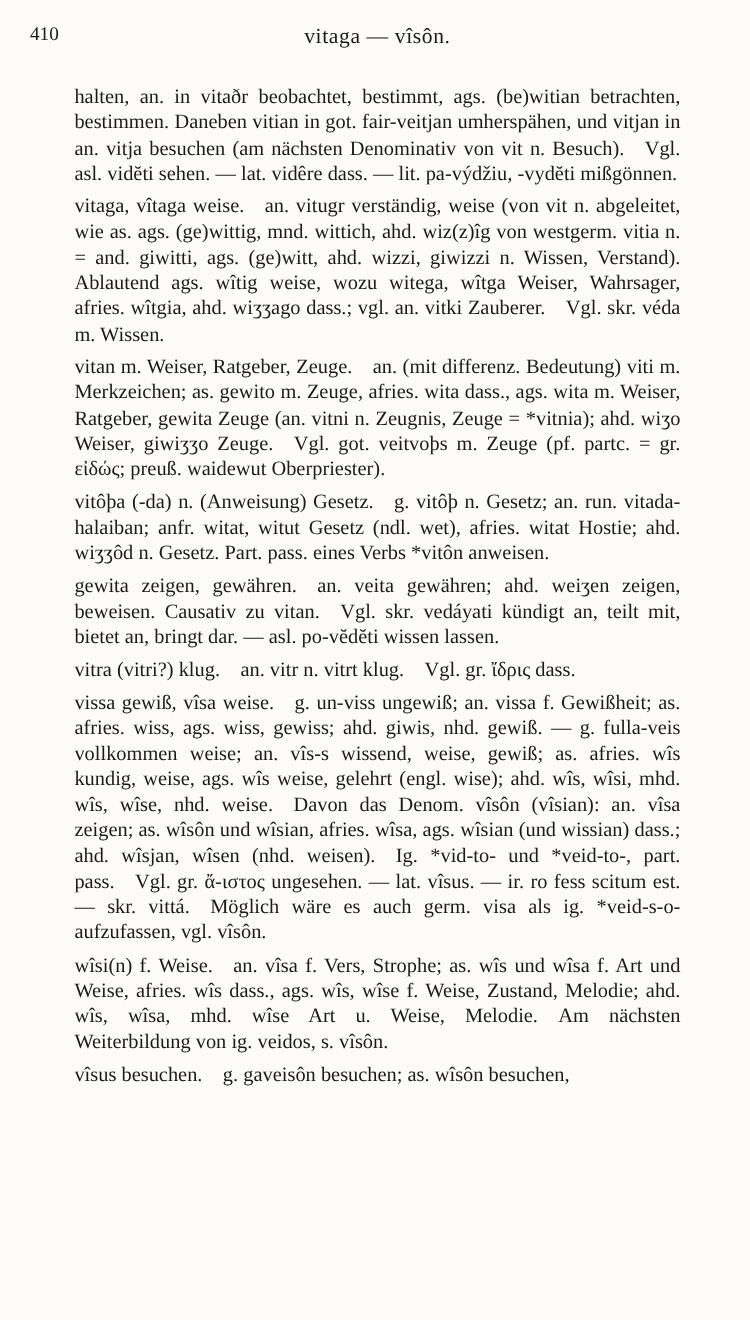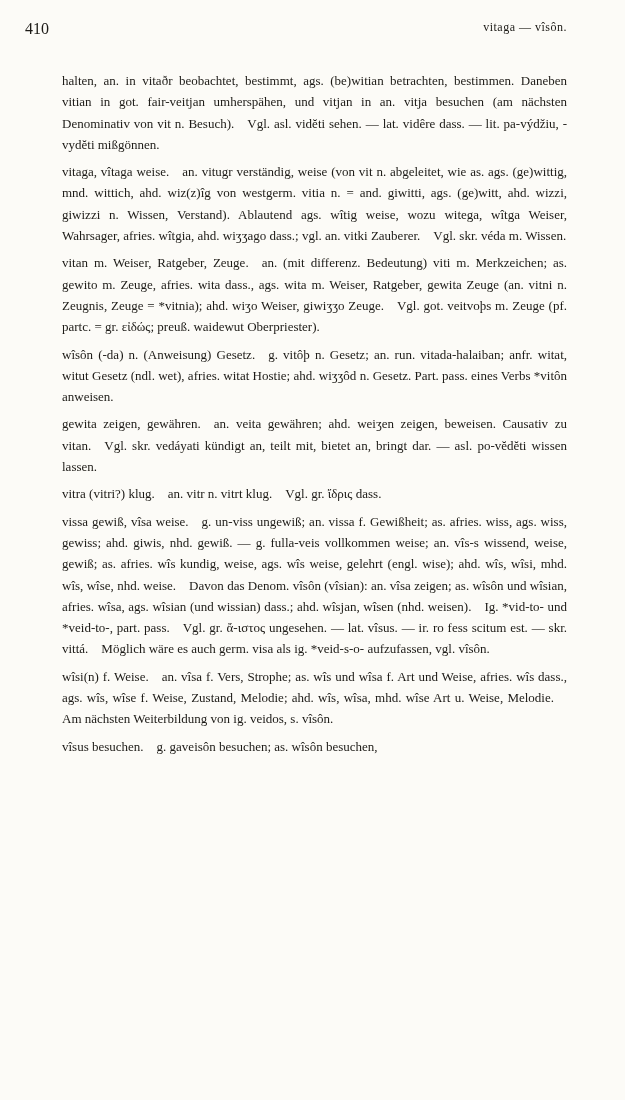--- a/index.html
+++ b/index.html
@@ -27,26 +27,26 @@
     margin-bottom: 24px;
   }
   .page-num {
     position: absolute;
     left: -37px;
     top: 0;
     font-size: 16px;
   }
   .running-title {
     display: block;
-    text-align: right;
-    font-size: 12px;
+    text-align: center;
+    font-size: 18px;
     letter-spacing: 0.5px;
   }
   .body-text {
-    font-size: 13px;
+    font-size: 17px;
     line-height: 21.3px;
     text-align: justify;
   }
   p.entry {
     margin: 0 0 6px 0;
   }
   .hw {
     font-weight: normal;
   }
 </style>
@@ -61,21 +61,21 @@
   </header>
 
   <main class="body-text">
 
     <p class="entry"><b class="hw"></b><span>halten, an. in vitaðr beobachtet, bestimmt, ags. (be)witian betrachten, bestimmen. Daneben vitian in got. fair-veitjan umherspähen, und vitjan in an. vitja besuchen (am nächsten Denominativ von vit n. Besuch). Vgl. asl. vidĕti sehen. — lat. vidêre dass. — lit. pa-výdžiu, -vydĕti mißgönnen.</span></p>
 
     <p class="entry"><b class="hw">vitaga, vîtaga</b><span> weise. an. vitugr verständig, weise (von vit n. abgeleitet, wie as. ags. (ge)wittig, mnd. wittich, ahd. wiz(z)îg von westgerm. vitia n. = and. giwitti, ags. (ge)witt, ahd. wizzi, giwizzi n. Wissen, Verstand). Ablautend ags. wîtig weise, wozu witega, wîtga Weiser, Wahrsager, afries. wîtgia, ahd. wiʒʒago dass.; vgl. an. vitki Zauberer. Vgl. skr. véda m. Wissen.</span></p>
 
     <p class="entry"><b class="hw">vitan</b><span> m. Weiser, Ratgeber, Zeuge. an. (mit differenz. Bedeutung) viti m. Merkzeichen; as. gewito m. Zeuge, afries. wita dass., ags. wita m. Weiser, Ratgeber, gewita Zeuge (an. vitni n. Zeugnis, Zeuge = *vitnia); ahd. wiʒo Weiser, giwiʒʒo Zeuge. Vgl. got. veitvoþs m. Zeuge (pf. partc. = gr. εἰδώς; preuß. waidewut Oberpriester).</span></p>
 
-    <p class="entry"><b class="hw">wîsôn (-da)</b><span> n. (Anweisung) Gesetz. g. vitôþ n. Gesetz; an. run. vitada-halaiban; anfr. witat, witut Gesetz (ndl. wet), afries. witat Hostie; ahd. wiʒʒôd n. Gesetz. Part. pass. eines Verbs *vitôn anweisen.</span></p>
+    <p class="entry"><b class="hw">vitôþa (-da)</b><span> n. (Anweisung) Gesetz. g. vitôþ n. Gesetz; an. run. vitada-halaiban; anfr. witat, witut Gesetz (ndl. wet), afries. witat Hostie; ahd. wiʒʒôd n. Gesetz. Part. pass. eines Verbs *vitôn anweisen.</span></p>
 
     <p class="entry"><b class="hw">gewita</b><span> zeigen, gewähren. an. veita gewähren; ahd. weiʒen zeigen, beweisen. Causativ zu vitan. Vgl. skr. vedáyati kündigt an, teilt mit, bietet an, bringt dar. — asl. po-vĕdĕti wissen lassen.</span></p>
 
     <p class="entry"><b class="hw">vitra</b><span> (vitri?) klug. an. vitr n. vitrt klug. Vgl. gr. ἴδρις dass.</span></p>
 
     <p class="entry"><b class="hw">vissa</b><span> gewiß, vîsa weise. g. un-viss ungewiß; an. vissa f. Gewißheit; as. afries. wiss, ags. wiss, gewiss; ahd. giwis, nhd. gewiß. — g. fulla-veis vollkommen weise; an. vîs-s wissend, weise, gewiß; as. afries. wîs kundig, weise, ags. wîs weise, gelehrt (engl. wise); ahd. wîs, wîsi, mhd. wîs, wîse, nhd. weise. Davon das Denom. vîsôn (vîsian): an. vîsa zeigen; as. wîsôn und wîsian, afries. wîsa, ags. wîsian (und wissian) dass.; ahd. wîsjan, wîsen (nhd. weisen). Ig. *vid-to- und *veid-to-, part. pass. Vgl. gr. ἄ-ιστος ungesehen. — lat. vîsus. — ir. ro fess scitum est. — skr. vittá. Möglich wäre es auch germ. visa als ig. *veid-s-o- aufzufassen, vgl. vîsôn.</span></p>
 
     <p class="entry"><b class="hw">wîsi(n)</b><span> f. Weise. an. vîsa f. Vers, Strophe; as. wîs und wîsa f. Art und Weise, afries. wîs dass., ags. wîs, wîse f. Weise, Zustand, Melodie; ahd. wîs, wîsa, mhd. wîse Art u. Weise, Melodie. Am nächsten Weiterbildung von ig. veidos, s. vîsôn.</span></p>
 
     <p class="entry"><b class="hw">vîsus</b><span> besuchen. g. gaveisôn besuchen; as. wîsôn besuchen,</span></p>

